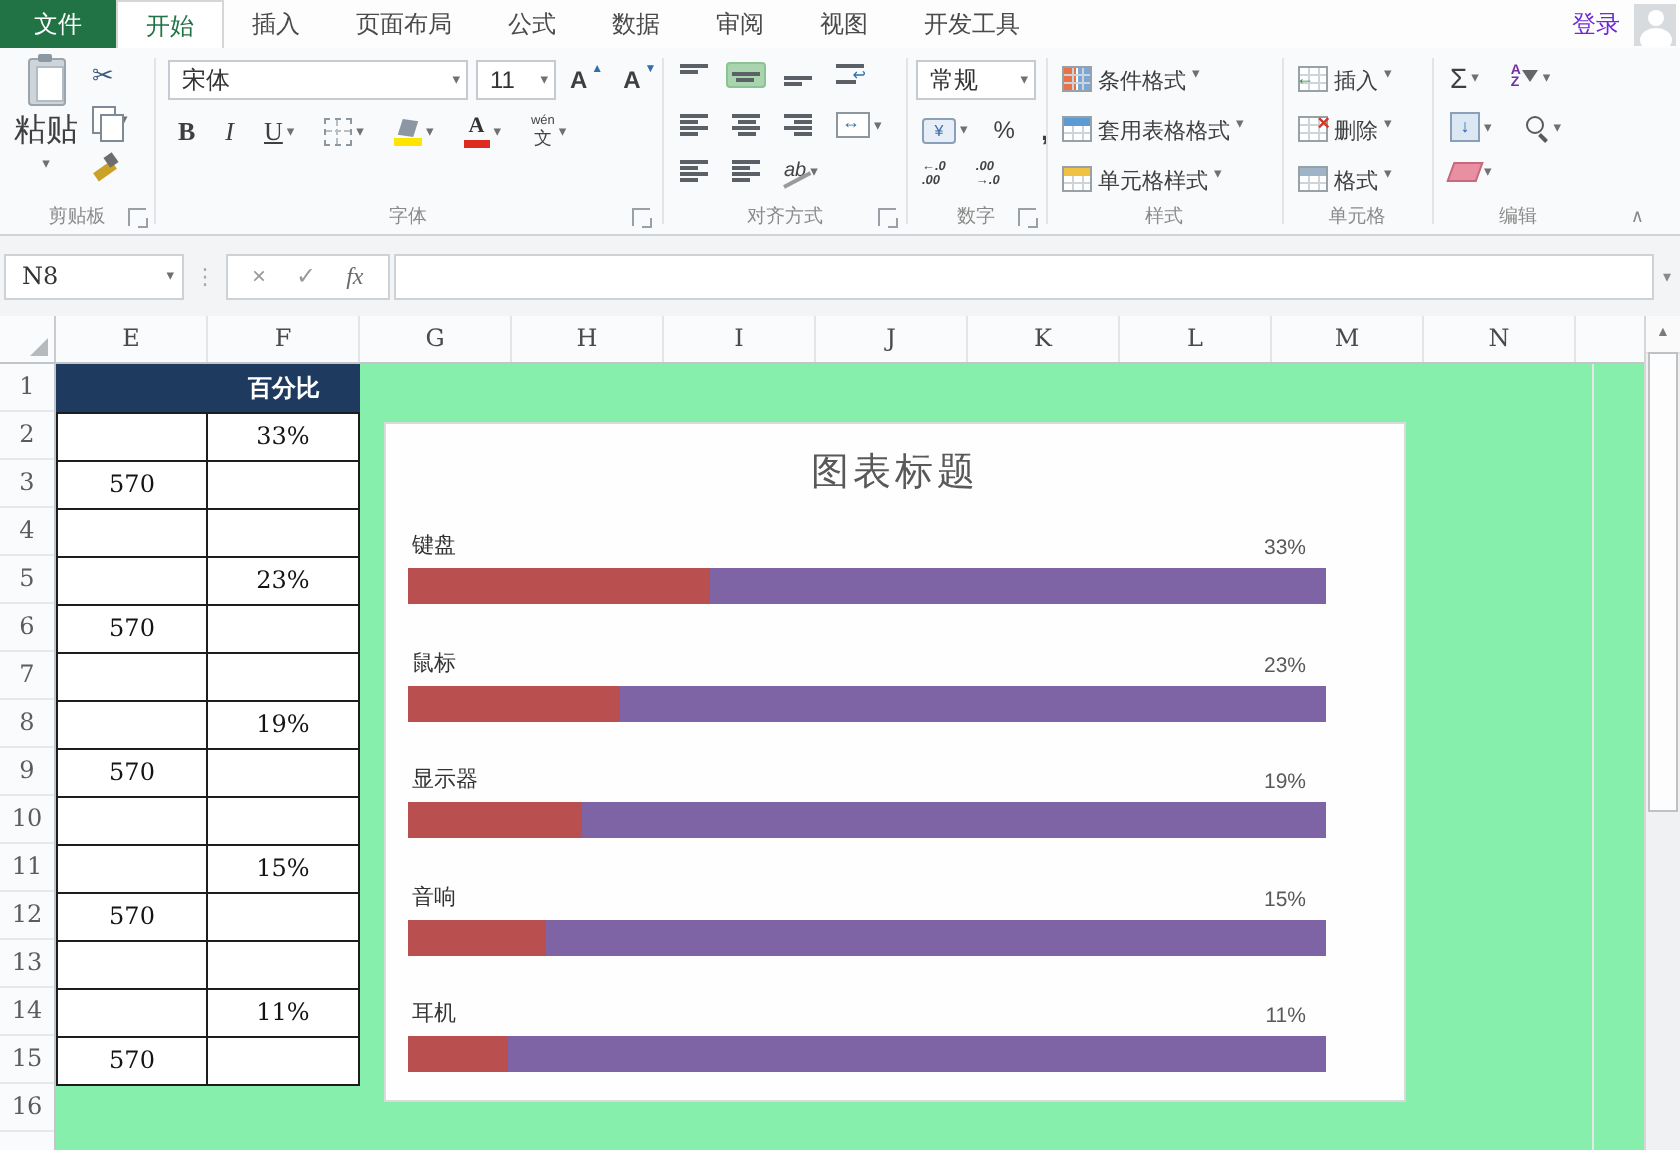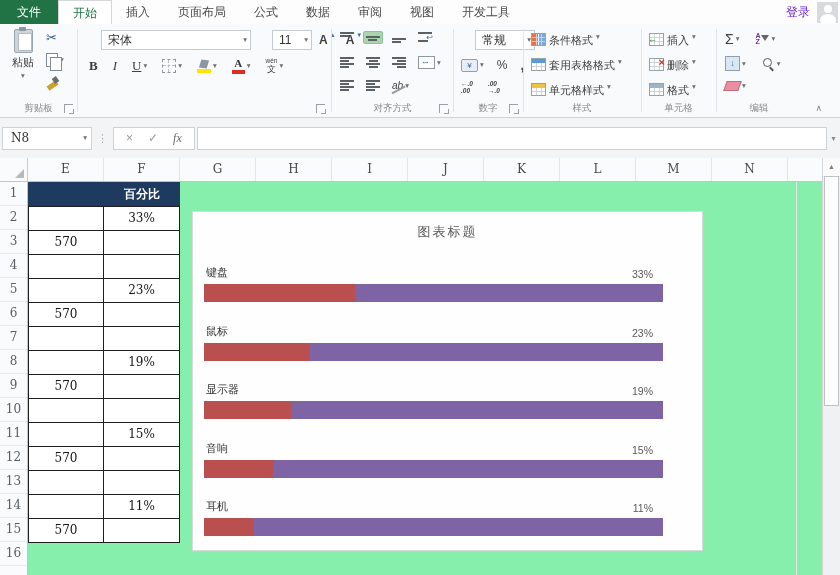--- a/index.html
+++ b/index.html
@@ -23,21 +23,21 @@
   .glabel{position:absolute;bottom:2px;left:0;right:0;text-align:center;font-size:9.5px;color:#8a8a8a;}
   .gsep{position:absolute;top:5px;bottom:5px;width:1px;background:#e2e4e7;}
   .launcher{position:absolute;bottom:4px;width:8px;height:8px;border-left:1px solid #9aa0a6;border-top:1px solid #9aa0a6;}
   .launcher::after{content:"";position:absolute;right:-1px;bottom:-1px;width:4px;height:4px;border-right:1.5px solid #9aa0a6;border-bottom:1.5px solid #9aa0a6;}
   .dda{font-size:7.5px;color:#707070;line-height:1;}
   .rrow{position:absolute;display:flex;align-items:center;}
   .btn{display:flex;align-items:center;gap:2px;padding:1px 3px;border-radius:2px;}
   .btn.sel{background:#a8d5ae;border:1px solid #8cc394;padding:0 2px;}
 
   
-  .combo{background:#fff;border:1px solid #c6cbd1;height:20px;display:flex;align-items:center;padding:0 3px 0 6px;justify-content:space-between;box-sizing:border-box;margin-left:17px;}
+  .combo{background:#fff;border:1px solid #c6cbd1;height:20px;display:flex;align-items:center;padding:0 3px 0 6px;justify-content:space-between;box-sizing:border-box;}
 
   
   .paste-btn{position:absolute;left:5px;top:5px;width:36px;height:72px;display:flex;flex-direction:column;align-items:center;gap:2px;}
   .ic-clipboard{width:17px;height:22px;background:#cdd4da;border:1px solid #9aa5ae;border-radius:2px;position:relative;}
   .ic-clipboard::before{content:"";position:absolute;top:-3px;left:4px;width:7px;height:4px;background:#8b97a1;border-radius:1px;}
   .ic-clipboard::after{content:"";position:absolute;top:3px;left:3px;width:12px;height:16px;background:#fff;border:1px solid #b3bcc3;}
   .clip-mini{position:absolute;left:43px;top:6px;display:flex;flex-direction:column;gap:7px;}
   .ic-scissors{color:#3c5a80;font-size:13px;line-height:1;}
   .ic-copy{width:10px;height:12px;border:1px solid #7e8b96;background:#fff;position:relative;display:inline-block;}
   .ic-copy::before{content:"";position:absolute;left:3px;top:3px;width:10px;height:12px;border:1px solid #7e8b96;background:#fff;}
@@ -134,21 +134,21 @@
   .dtable{position:absolute;left:0;top:0;width:152px;}
   .thead{display:flex;height:24px;}
   .thcell{width:76px;height:24px;box-sizing:border-box;text-align:center;line-height:24px;color:#fff;font-weight:bold;font-family:"DejaVu Serif",serif;}
   .tbody{border-top:1px solid #1d1d1d;}
   .trow{display:flex;}
   .trow .dcell:first-child{border-left:1px solid #1d1d1d;}
   .dcell{width:76px;height:24px;box-sizing:border-box;border-right:1px solid #1d1d1d;border-bottom:1px solid #1d1d1d;background:#fff;text-align:center;line-height:23px;font-family:"DejaVu Serif",serif;color:#141414;}
 
   
   .chart{position:absolute;left:164px;top:29px;width:511px;height:340px;background:#fefefe;border:1px solid #d8dadc;box-sizing:border-box;}
-  .ctitle{position:absolute;top:11px;left:0;right:0;text-align:center;font-size:13px;color:#595959;letter-spacing:2px;}
+  .ctitle{position:absolute;top:11px;left:0;right:0;text-align:center;font-size:19px;color:#595959;letter-spacing:2px;}
   .cgroup{position:absolute;left:11px;width:459px;height:42px;}
   .clabelrow{display:flex;justify-content:space-between;align-items:flex-end;height:18px;padding:0 10px 3px 2px;}
   .cat{color:#333;font-size:11px;}
   .val{color:#595959;font-size:10.5px;}
   .cbar{display:flex;height:18px;margin-top:1px;}
   .seg-b{flex:1;}
 
   
   .vscroll{position:absolute;top:158px;right:0;width:18px;bottom:0;background:#f0f1f2;border-left:1px solid #d6d6d6;box-sizing:border-box;}
   .vs-up{height:18px;background:#fafafa;border-bottom:1px solid #e2e2e2;text-align:center;line-height:17px;font-size:7px;color:#7a7a7a;}
@@ -175,21 +175,21 @@
       <span>登录</span>
       <span class="avatar"></span>
     </div>
   </div>
 
   <div class="ribbon">
 
     <div class="rgroup" style="left:0;width:77px">
       <div class="paste-btn">
         <span class="ic-clipboard"></span>
-        <span style="font-size:11px;color:#3f3f3f">粘贴</span>
+        <span style="font-size:16px;color:#3f3f3f">粘贴</span>
         <span class="dda">▾</span>
       </div>
       <div class="clip-mini">
         <span class="btn">
             <span class="ic-scissors">✂</span>
           </span>
         <span class="btn">
             <span class="ic-copy"></span>
             <span class="dda">▾</span>
           </span>
@@ -244,20 +244,21 @@
             <span class="dda">▾</span>
           </span>
         <span class="btn">
             <span class="ic-phon">
               <span class="py">wén</span>
               <span class="zi">文</span>
             </span>
             <span class="dda">▾</span>
           </span>
       </div>
+      <div class="glabel">字体</div>
       <span class="launcher" style="right:5px"></span>
     </div>
     <div class="gsep" style="left:331px"></div>
 
     <div class="rgroup" style="left:332px;width:121px">
       <div class="rrow" style="left:5px;top:7px;gap:6px;">
         <span class="btn">
             <span class="ic-al v-top"></span>
           </span>
         <span class="btn sel">

